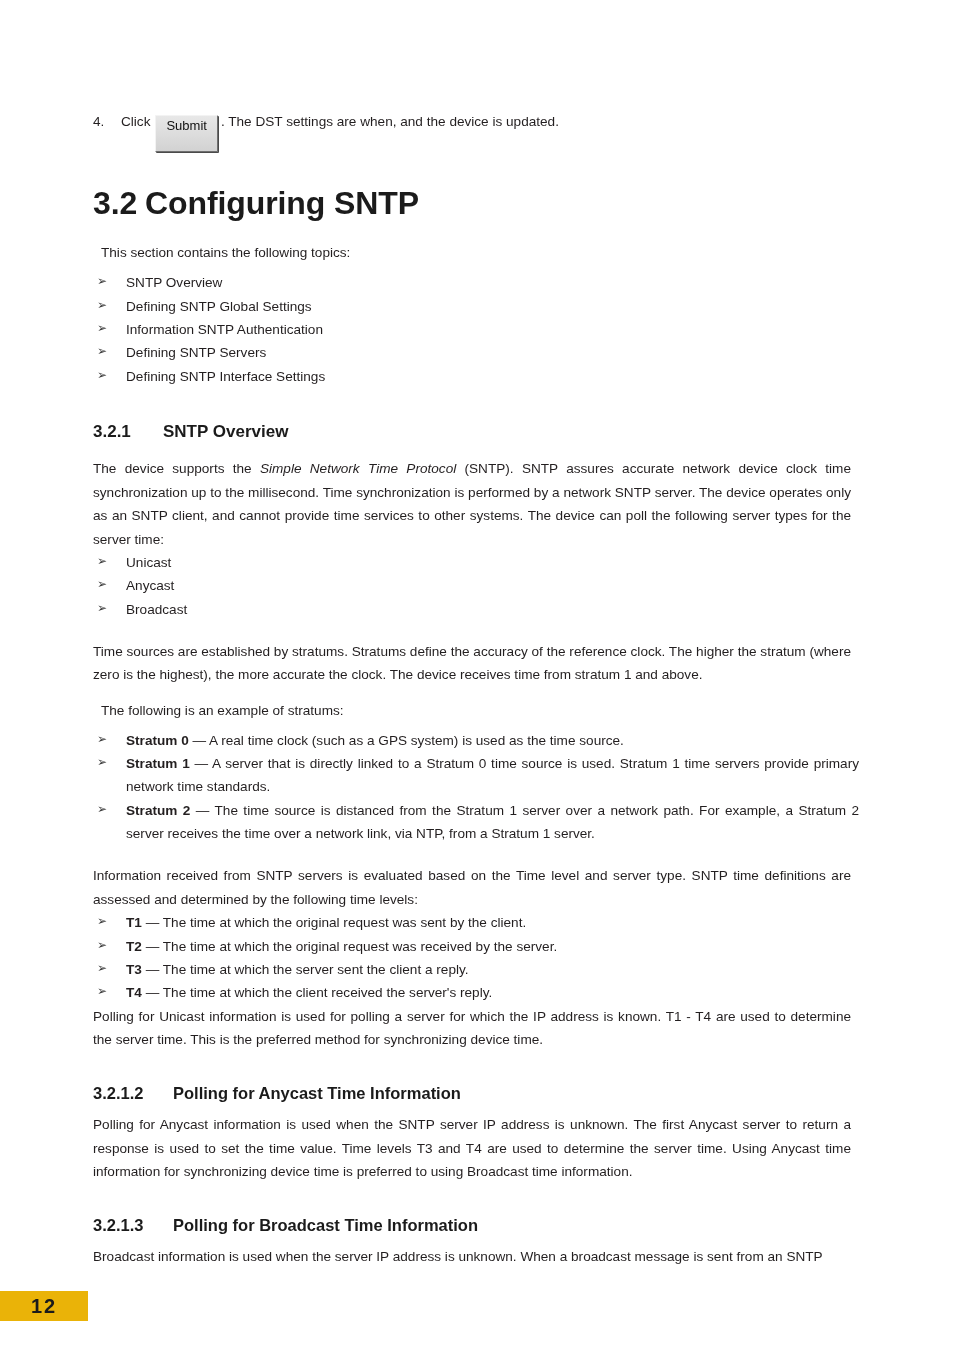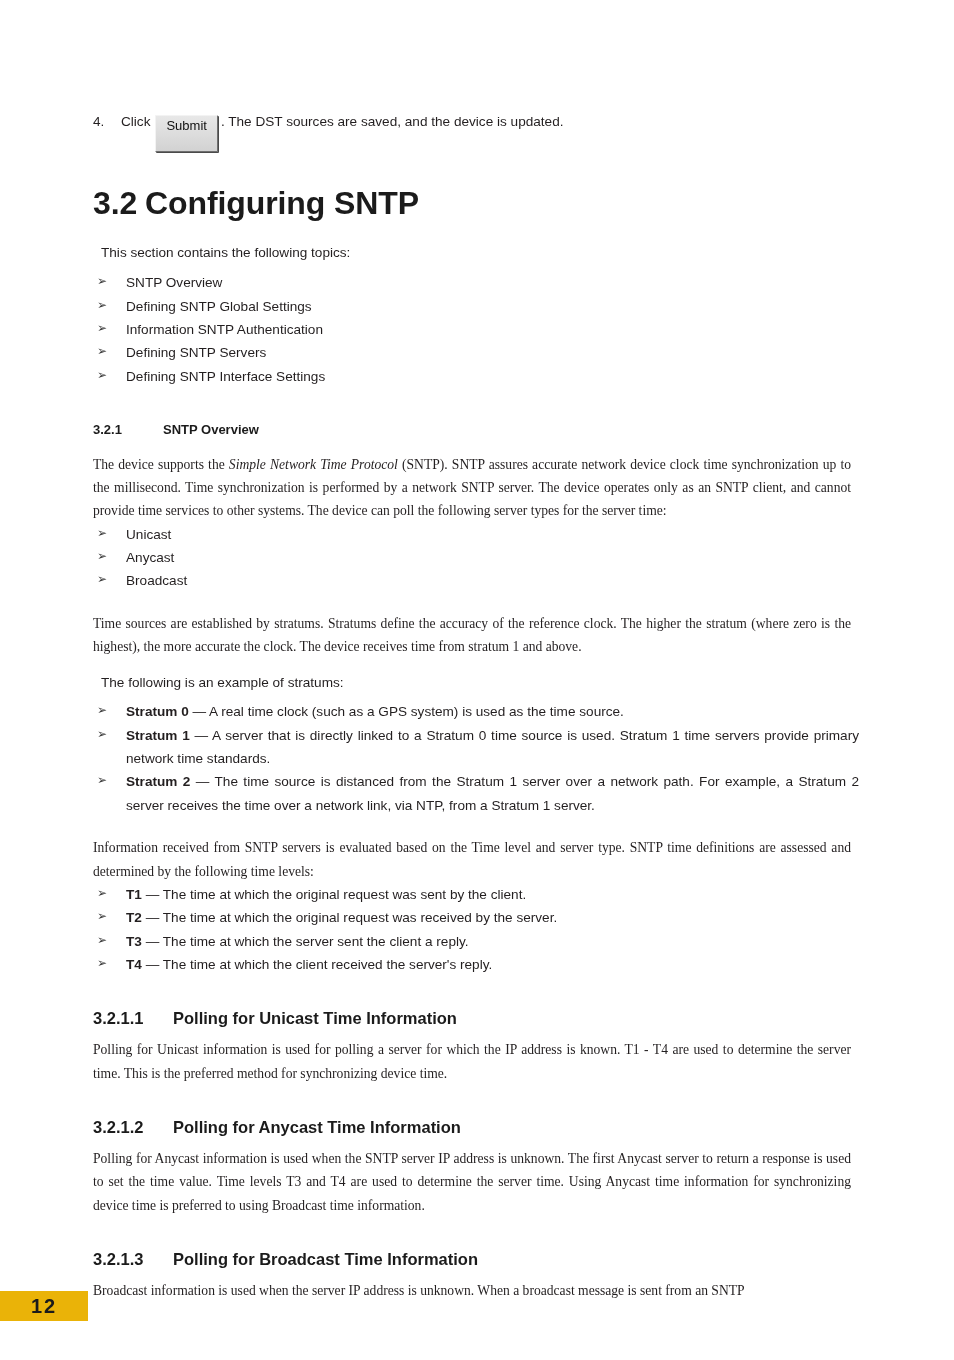--- a/index.html
+++ b/index.html
@@ -67,21 +67,21 @@
     font-size: 32px;
     font-weight: bold;
     letter-spacing: -0.1px;
     margin: 33px 0 21px 0;
     line-height: 1.15;
     color: #1b1b1b;
   }
   h1.h2 .num { display: inline-block; min-width: 52px; }
 
   h2.h3 {
-    font-size: 13px;
+    font-size: 17px;
     font-weight: bold;
     margin: 34px 0 15px 0;
     line-height: 1.2;
     color: #1b1b1b;
   }
   h2.h3 .num { display: inline-block; min-width: 70px; }
 
   h3.h4 {
     font-size: 16.5px;
     font-weight: bold;
@@ -90,21 +90,20 @@
     color: #1b1b1b;
   }
   h3.h4 .num { display: inline-block; min-width: 80px; }
 
   
   p.body {
     font-size: 13.6px;
     line-height: 1.72;
     text-align: justify;
     margin: 0 8px 13px 0;
-    font-family: Liberation Serif, serif;
   }
   p.body.tight { margin-bottom: 0; }
   p.lead {
     font-size: 13.6px;
     line-height: 1.6;
     margin: 0 0 7px 8px;
     text-align: left;
   }
   em.ital { font-style: italic; }
 
@@ -154,21 +153,21 @@
   }
 </style>
 </head>
 <body>
 
 <div class="page">
 
   <div class="content">
 
     <div class="step">
-      <span class="step-num">4.</span><span class="step-text">Click</span><button class="submit-btn">Submit</button><span class="step-text">. The DST sources are saved, and the device is updated.</span>
+      <span class="step-num">4.</span><span class="step-text">Click</span><button class="submit-btn">Submit</button><span class="step-text">. The DST settings are when, and the device is updated.</span>
     </div>
 
     <h1 class="h2">
       <span class="num">3.2</span><span>Configuring SNTP</span>
     </h1>
 
     <p class="lead">This section contains the following topics:</p>
 
     <ul class="arrows">
       <li><span class="marker">➢</span><span>SNTP Overview</span></li>
@@ -206,23 +205,20 @@
 
     <p class="body tight">Information received from SNTP servers is evaluated based on the Time level and server type. SNTP time definitions are assessed and determined by the following time levels:</p>
 
     <ul class="arrows">
       <li><span class="marker">➢</span><b>T1</b><span> — The time at which the original request was sent by the client.</span></li>
       <li><span class="marker">➢</span><b>T2</b><span> — The time at which the original request was received by the server.</span></li>
       <li><span class="marker">➢</span><b>T3</b><span> — The time at which the server sent the client a reply.</span></li>
       <li><span class="marker">➢</span><b>T4</b><span> — The time at which the client received the server's reply.</span></li>
     </ul>
 
-    <h3 class="h4">
-      <span class="num">3.2.1.1</span><span>Polling for Unicast Time Information</span>
-    </h3>
     <p class="body">Polling for Unicast information is used for polling a server for which the IP address is known. T1 - T4 are used to determine the server time. This is the preferred method for synchronizing device time.</p>
 
     <h3 class="h4">
       <span class="num">3.2.1.2</span><span>Polling for Anycast Time Information</span>
     </h3>
     <p class="body">Polling for Anycast information is used when the SNTP server IP address is unknown. The first Anycast server to return a response is used to set the time value. Time levels T3 and T4 are used to determine the server time. Using Anycast time information for synchronizing device time is preferred to using Broadcast time information.</p>
 
     <h3 class="h4">
       <span class="num">3.2.1.3</span><span>Polling for Broadcast Time Information</span>
     </h3>

